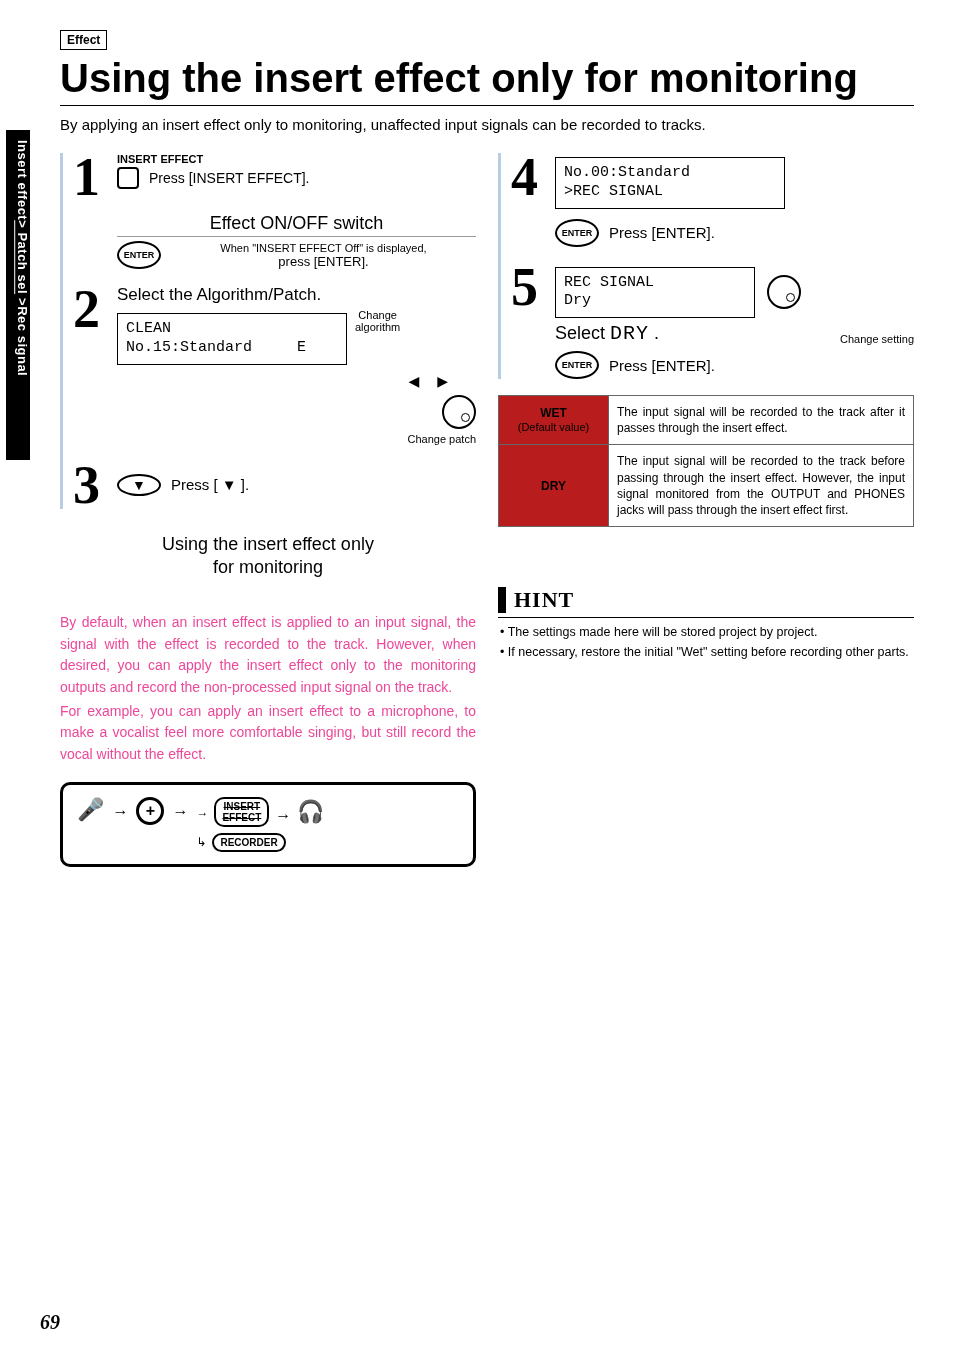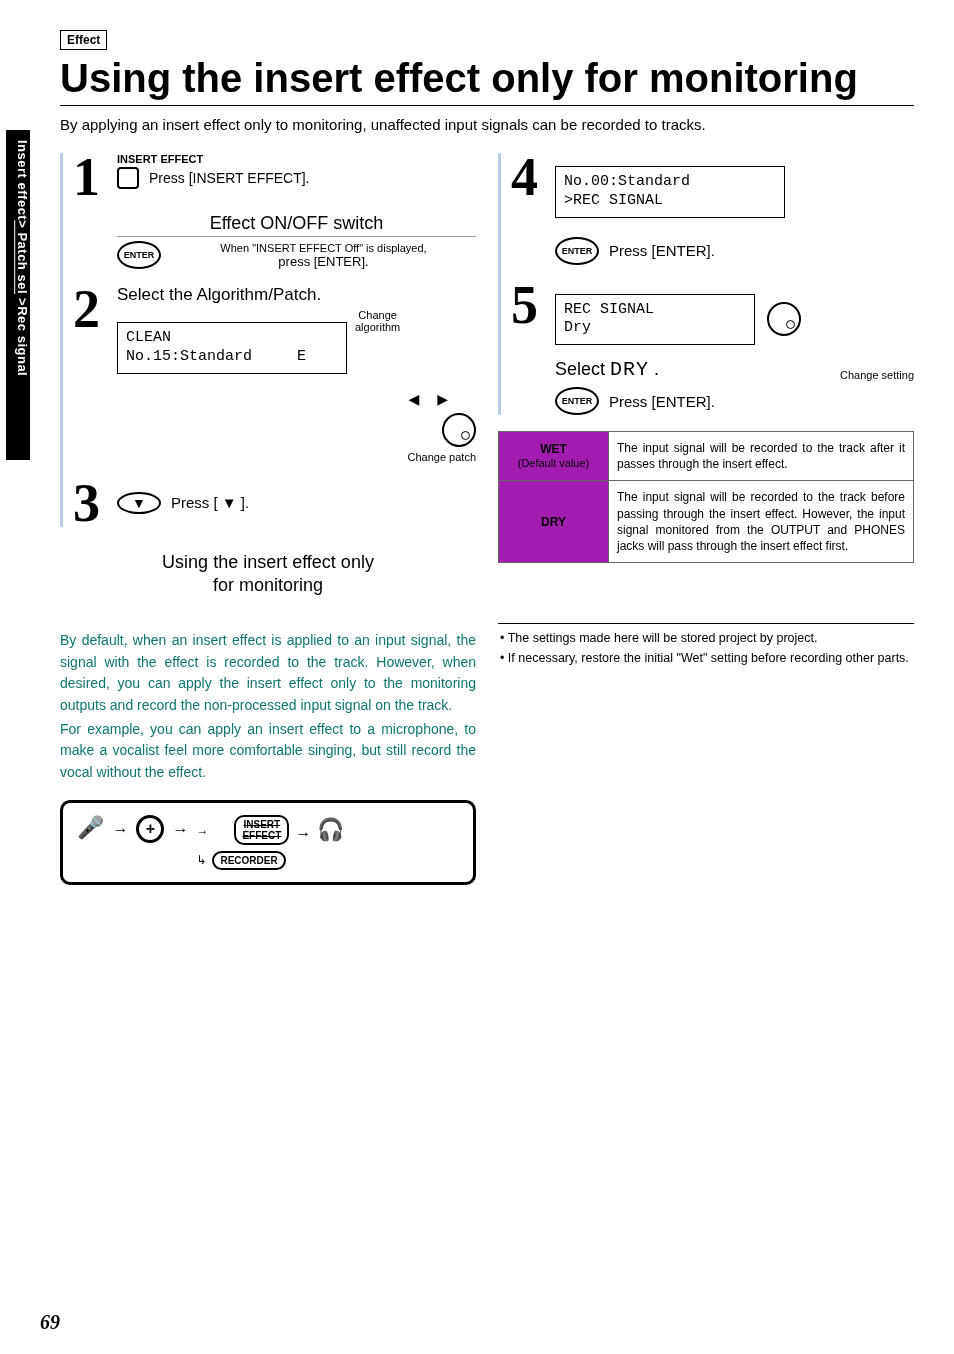--- a/index.html
+++ b/index.html
@@ -76,58 +76,58 @@
   .dial::after {
     content: ""; position: absolute; right: 4px; bottom: 5px;
     width: 7px; height: 7px; border: 1.5px solid #000; border-radius: 50%;
   }
   .lcd {
     font-family: "Courier New", monospace;
     border: 1.5px solid #000;
     padding: 6px 8px;
     font-size: 15px;
     white-space: pre;
-    margin: 13px 0;
+    margin: 4px 0;
     line-height: 1.25;
     display: inline-block;
     min-width: 230px;
   }
   .lcdfont { font-family: "Courier New", monospace; letter-spacing: 1px; }
   .sub-line {
     font-size: 18px;
     text-align: center;
     border-bottom: 1px solid #999;
     padding-bottom: 2px;
     margin: 8px 0 4px 0;
     width: 100%;
   }
   .tiny { font-size: 11px; }
   .center { text-align: center; }
   .note-box { margin-top: 24px; }
   .note-title { font-size: 18px; text-align: center; margin-bottom: 32px; line-height: 1.3; }
-  .note-text { font-size: 14px; line-height: 1.55; text-align: justify; color: #0f766e; }
+  .note-text { font-size: 14px; line-height: 1.55; text-align: justify; color: #ec4899; }
   .flow-diagram {
     border: 3px solid #000; border-radius: 10px;
     padding: 12px 14px; margin-top: 16px;
     display: flex; align-items: flex-start; gap: 8px;
   }
   .flow-diagram .pic { font-size: 22px; }
   .arrow { font-size: 16px; padding-top: 4px; }
   .round-box  { border: 2px solid #000; border-radius: 10px; padding: 2px 6px; font-size: 10px; font-weight: bold; }
-  .strike { text-decoration: line-through; margin-left: 20px; }
+  .strike { text-decoration: line-through; }
   .flow-branch { display: flex; flex-direction: column; gap: 6px; }
   .branch-row { display: flex; align-items: center; gap: 6px; }
   .wet-dry-table {
     border-collapse: collapse; width: 100%; margin-top: 10px; font-size: 12px;
   }
   .wet-dry-table td {
     border: 1px solid #666; padding: 8px; vertical-align: middle;
   }
   .wet-dry-table td.h {
-    background: #a21caf; text-align: center; font-weight: bold; width: 110px;
+    background: #b91c1c; text-align: center; font-weight: bold; width: 110px;
   }
   .wet-dry-table td.d { text-align: justify; line-height: 1.35; }
   .hint-block { margin-top: 60px; }
   .hint-title {
     border-left: 8px solid #000; padding-left: 8px;
     font-family: "Times New Roman", serif;
     font-size: 22px; font-weight: bold; letter-spacing: 1px;
     margin-bottom: 4px;
   }
   .hint-rule { border: none; border-top: 1px solid #000; margin-bottom: 6px; }
@@ -291,20 +291,21 @@
         <td class="d">The input signal will be recorded to the track after it passes through the insert effect.</td>
       </tr>
       <tr>
         <td class="h">DRY</td>
         <td class="d">The input signal will be recorded to the track before passing through the insert effect. However, the input signal monitored from the OUTPUT and PHONES jacks will pass through the insert effect first.</td>
       </tr>
     </tbody>
       </table>
 
     <div class="hint-block">
+      <div class="hint-title">HINT</div>
       <hr class="hint-rule">
       <ul class="hint-list">
         <li>The settings made here will be stored project by project.</li>
         <li>If necessary, restore the initial "Wet" setting before recording other parts.</li>
       </ul>
     </div>
   </div>
 </div>
 
 <div class="page-num">69</div>

